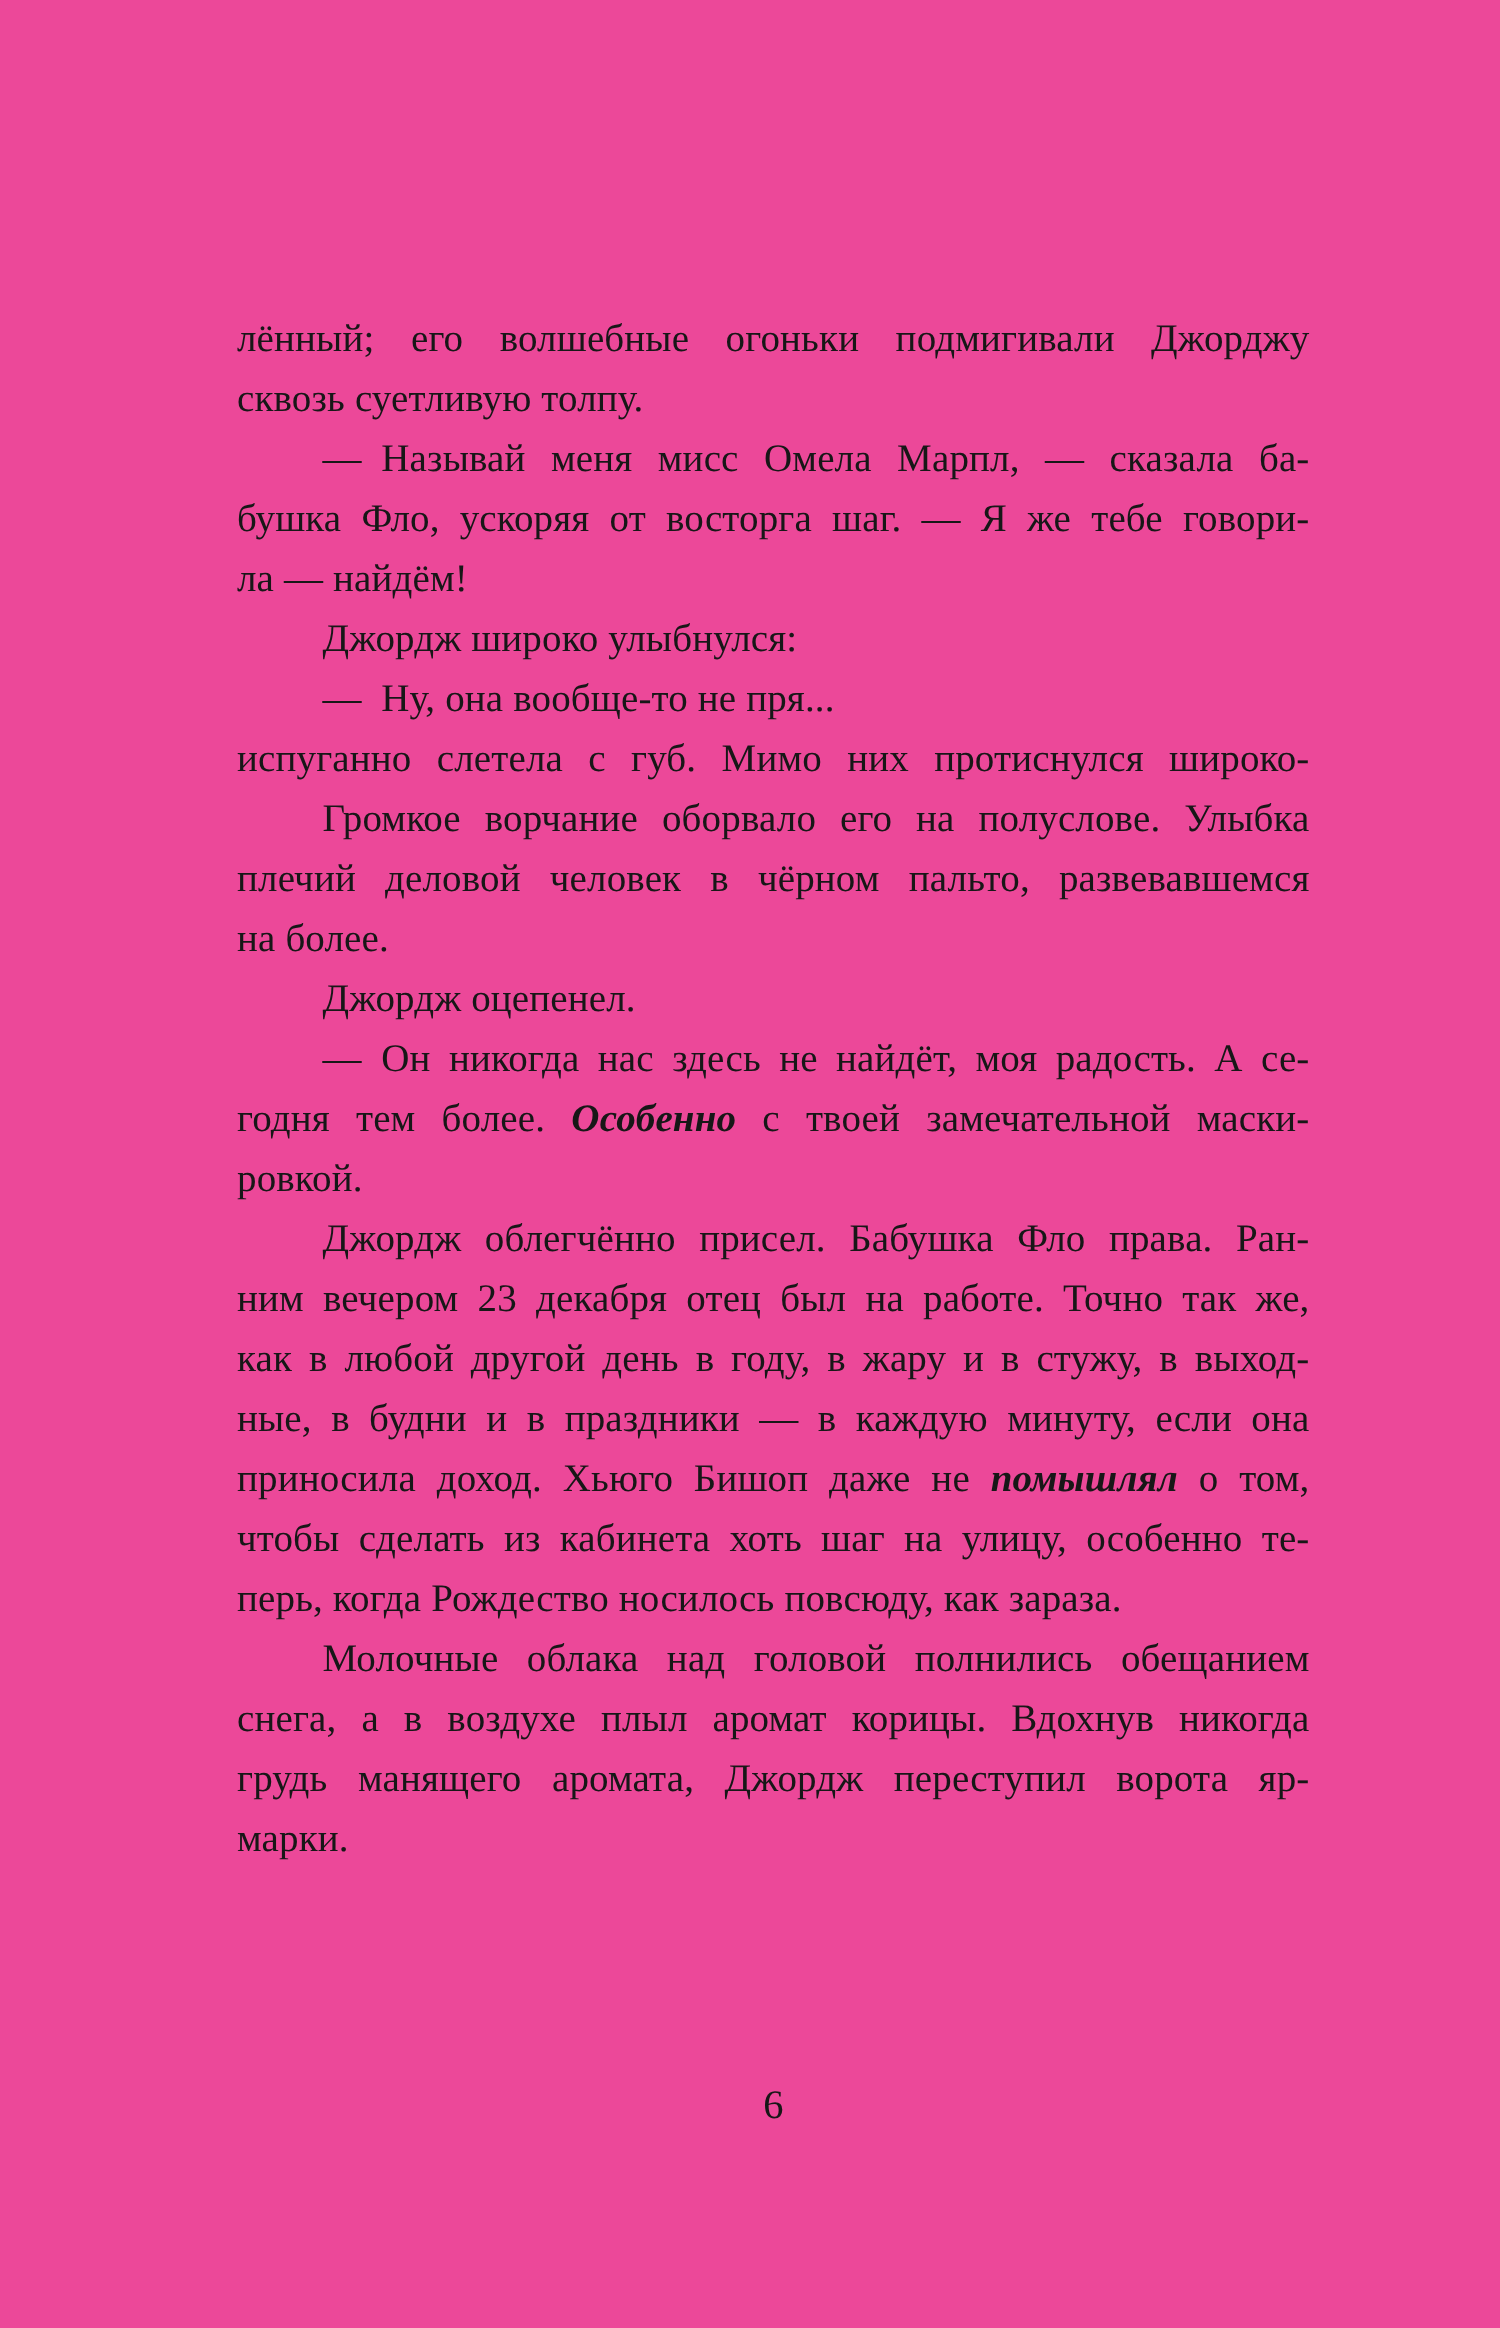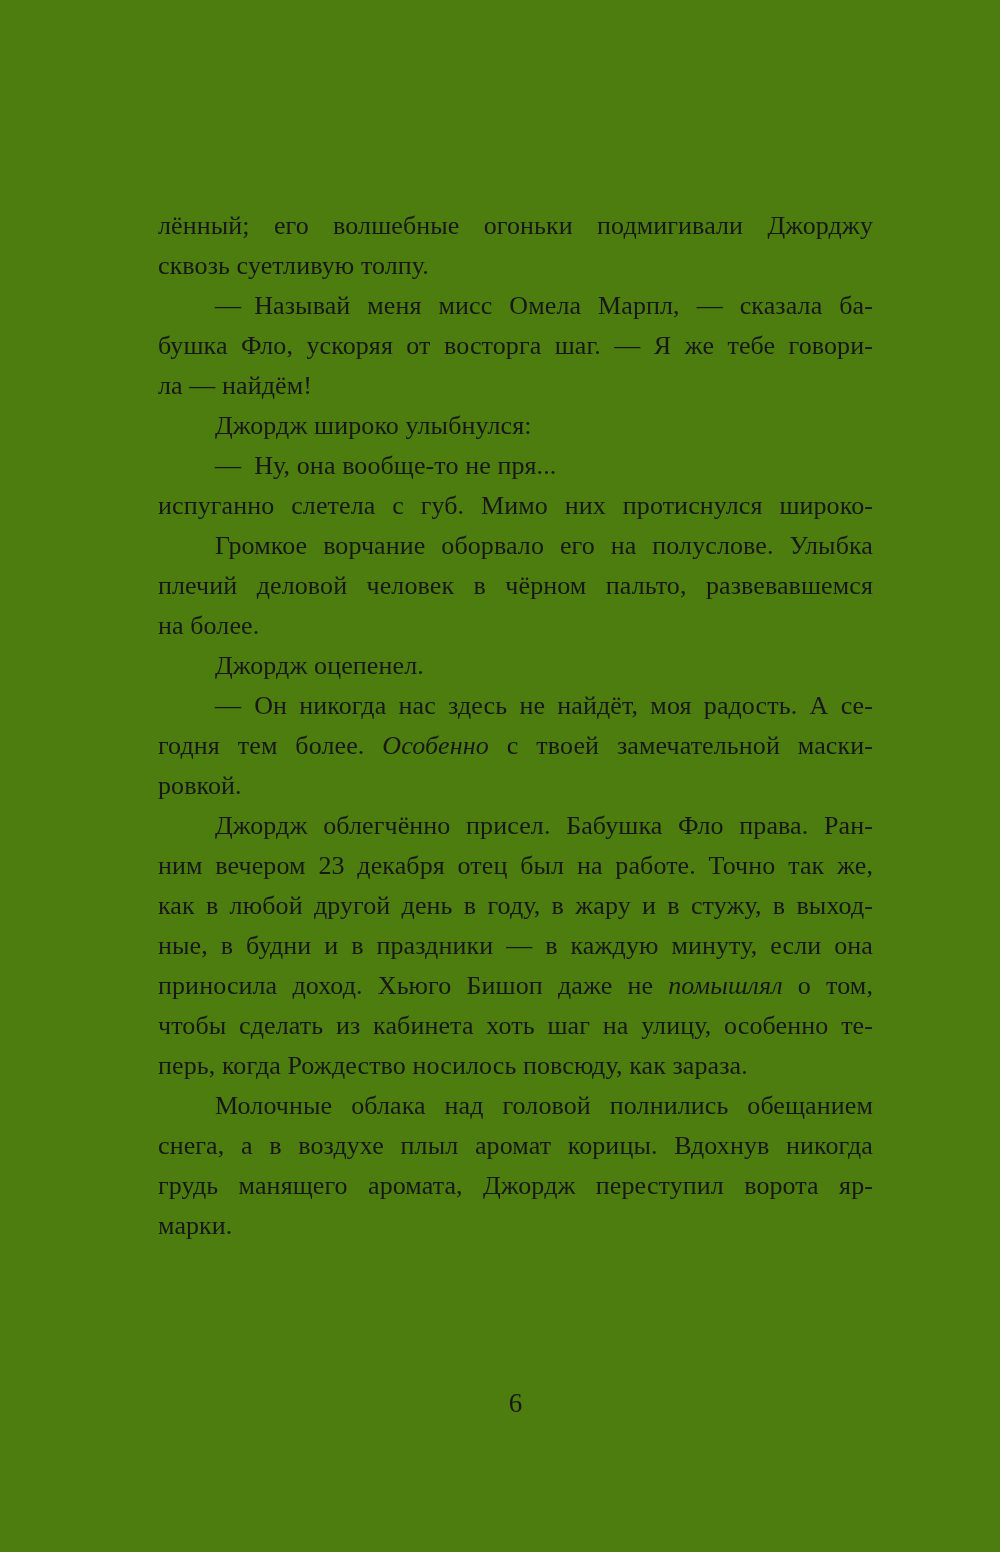--- a/index.html
+++ b/index.html
@@ -12,21 +12,21 @@
     height: 1552px;
     position: relative;
     background: #ffffff;
     font-family: "Liberation Serif", "DejaVu Serif", serif;
     color: #171717;
     overflow: hidden;
   }
   .page {
     position: absolute;
     inset: 0;
-    background: #4d7c0f;
+    background: #ec4899;
   }
   .text-block {
     position: absolute;
     left: 158px;
     top: 206px;
     width: 715px;
   }
   .line {
     height: 40px;
     line-height: 40px;
@@ -37,20 +37,21 @@
   }
   .line.end {
     text-align: center;
     text-align-last: left;
   }
   .line.indent {
     text-indent: 57px;
   }
   .line em {
     font-style: italic;
+    font-weight: bold;
   }
   .page-number {
     position: absolute;
     left: 158px;
     top: 1383px;
     width: 715px;
     text-align: center;
     font-size: 27px;
     line-height: 40px;
     color: #171717;

